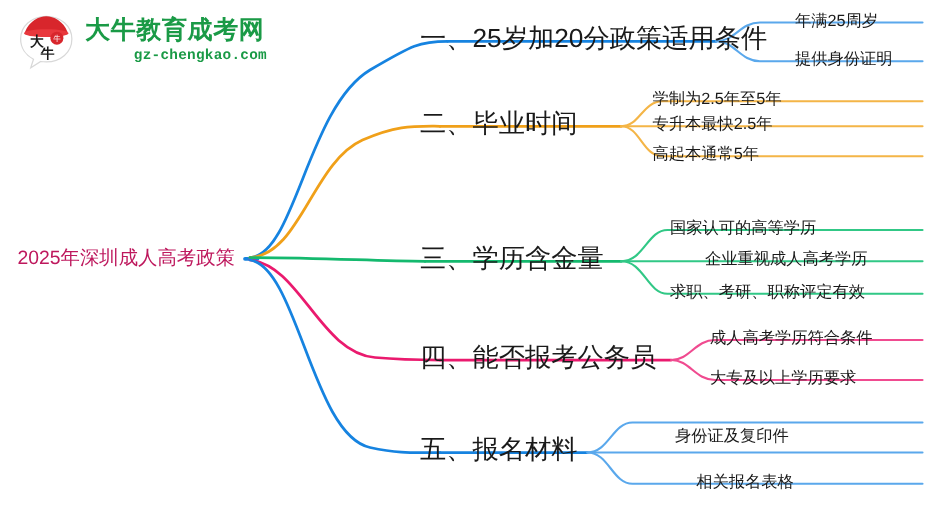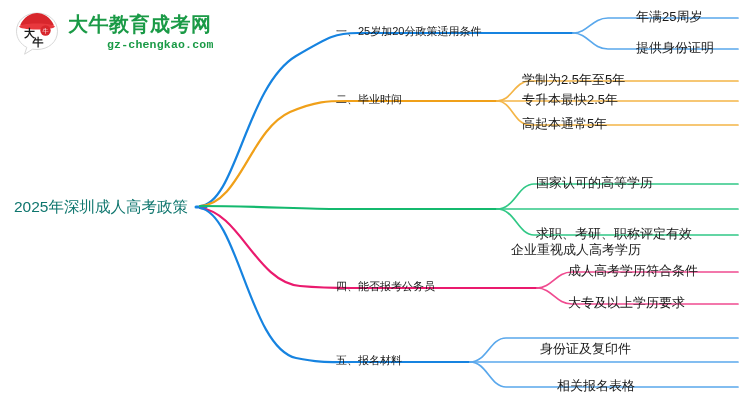--- a/index.html
+++ b/index.html
@@ -70,25 +70,25 @@
     width: 750px;
     height: 410px;
   }
   .node {
     position: absolute;
     white-space: nowrap;
     line-height: 1;
   }
   .root-node {
     font-size: 15.5px;
-    color: #0f766e;
+    color: #be185d;
     transform: translateY(-50%);
   }
   .branch-node {
-    font-size: 11px;
+    font-size: 21px;
     color: #1a1a1a;
     transform: translateY(-50%);
   }
   .leaf-node {
     font-size: 13px;
     color: #1a1a1a;
     transform: translateY(-50%);
   }
 </style>
 </head>
@@ -158,22 +158,23 @@
 
   <div class="node branch-node" style="left:336px; top:31px;">一、25岁加20分政策适用条件</div>
   <div class="node leaf-node" style="left:636px; top:16px;">年满25周岁</div>
   <div class="node leaf-node" style="left:636px; top:47px;">提供身份证明</div>
 
   <div class="node branch-node" style="left:336px; top:99px;">二、毕业时间</div>
   <div class="node leaf-node" style="left:522px; top:79px;">学制为2.5年至5年</div>
   <div class="node leaf-node" style="left:522px; top:99px;">专升本最快2.5年</div>
   <div class="node leaf-node" style="left:522px; top:123px;">高起本通常5年</div>
 
+  <div class="node branch-node" style="left:336px; top:207px;">三、学历含金量</div>
   <div class="node leaf-node" style="left:536px; top:182px;">国家认可的高等学历</div>
-  <div class="node leaf-node" style="left:511px; top:207px;margin-top:42px;">企业重视成人高考学历</div>
+  <div class="node leaf-node" style="left:564px; top:207px;">企业重视成人高考学历</div>
   <div class="node leaf-node" style="left:536px; top:233px;">求职、考研、职称评定有效</div>
 
   <div class="node branch-node" style="left:336px; top:286px;">四、能否报考公务员</div>
   <div class="node leaf-node" style="left:568px; top:270px;">成人高考学历符合条件</div>
   <div class="node leaf-node" style="left:568px; top:302px;text-align:right;">大专及以上学历要求</div>
 
   <div class="node branch-node" style="left:336px; top:360px;">五、报名材料</div>
   <div class="node leaf-node" style="left:540px; top:336px;margin-top:12px;">身份证及复印件</div>
   <div class="node leaf-node" style="left:557px; top:385px;">相关报名表格</div>
 

